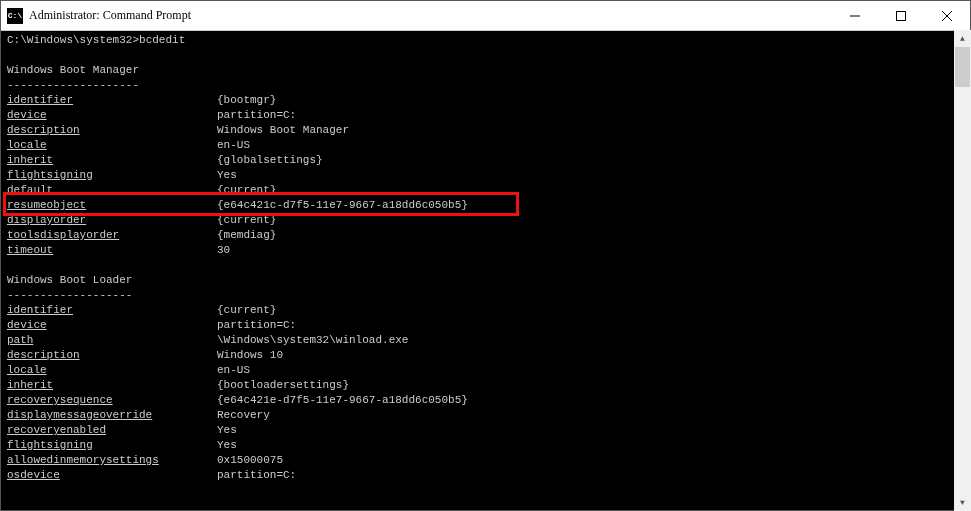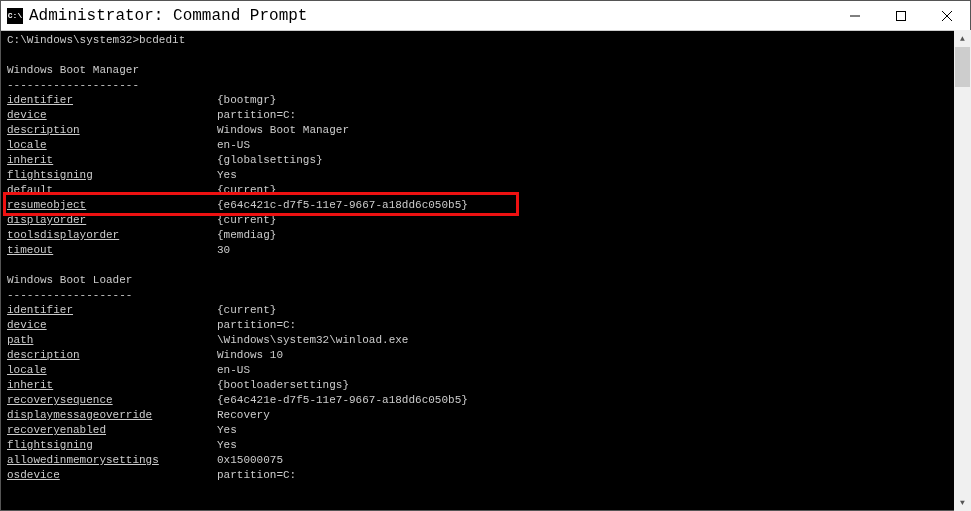--- a/index.html
+++ b/index.html
@@ -33,22 +33,22 @@
     background: #000;
     display: inline-flex;
     align-items: center;
     justify-content: center;
     color: #fff;
     font-size: 8px;
     font-weight: bold;
     margin-right: 6px;
   }
   .titlebar-text {
-    font-family: Liberation Mono, monospace;
-    font-size: 16px;
+    font-family: Liberation Serif, serif;
+    font-size: 12px;
     color: #000;
     flex: 1;
   }
   .titlebar-controls {
     display: flex;
     height: 100%;
   }
   .titlebar-btn {
     width: 46px;
     height: 100%;

